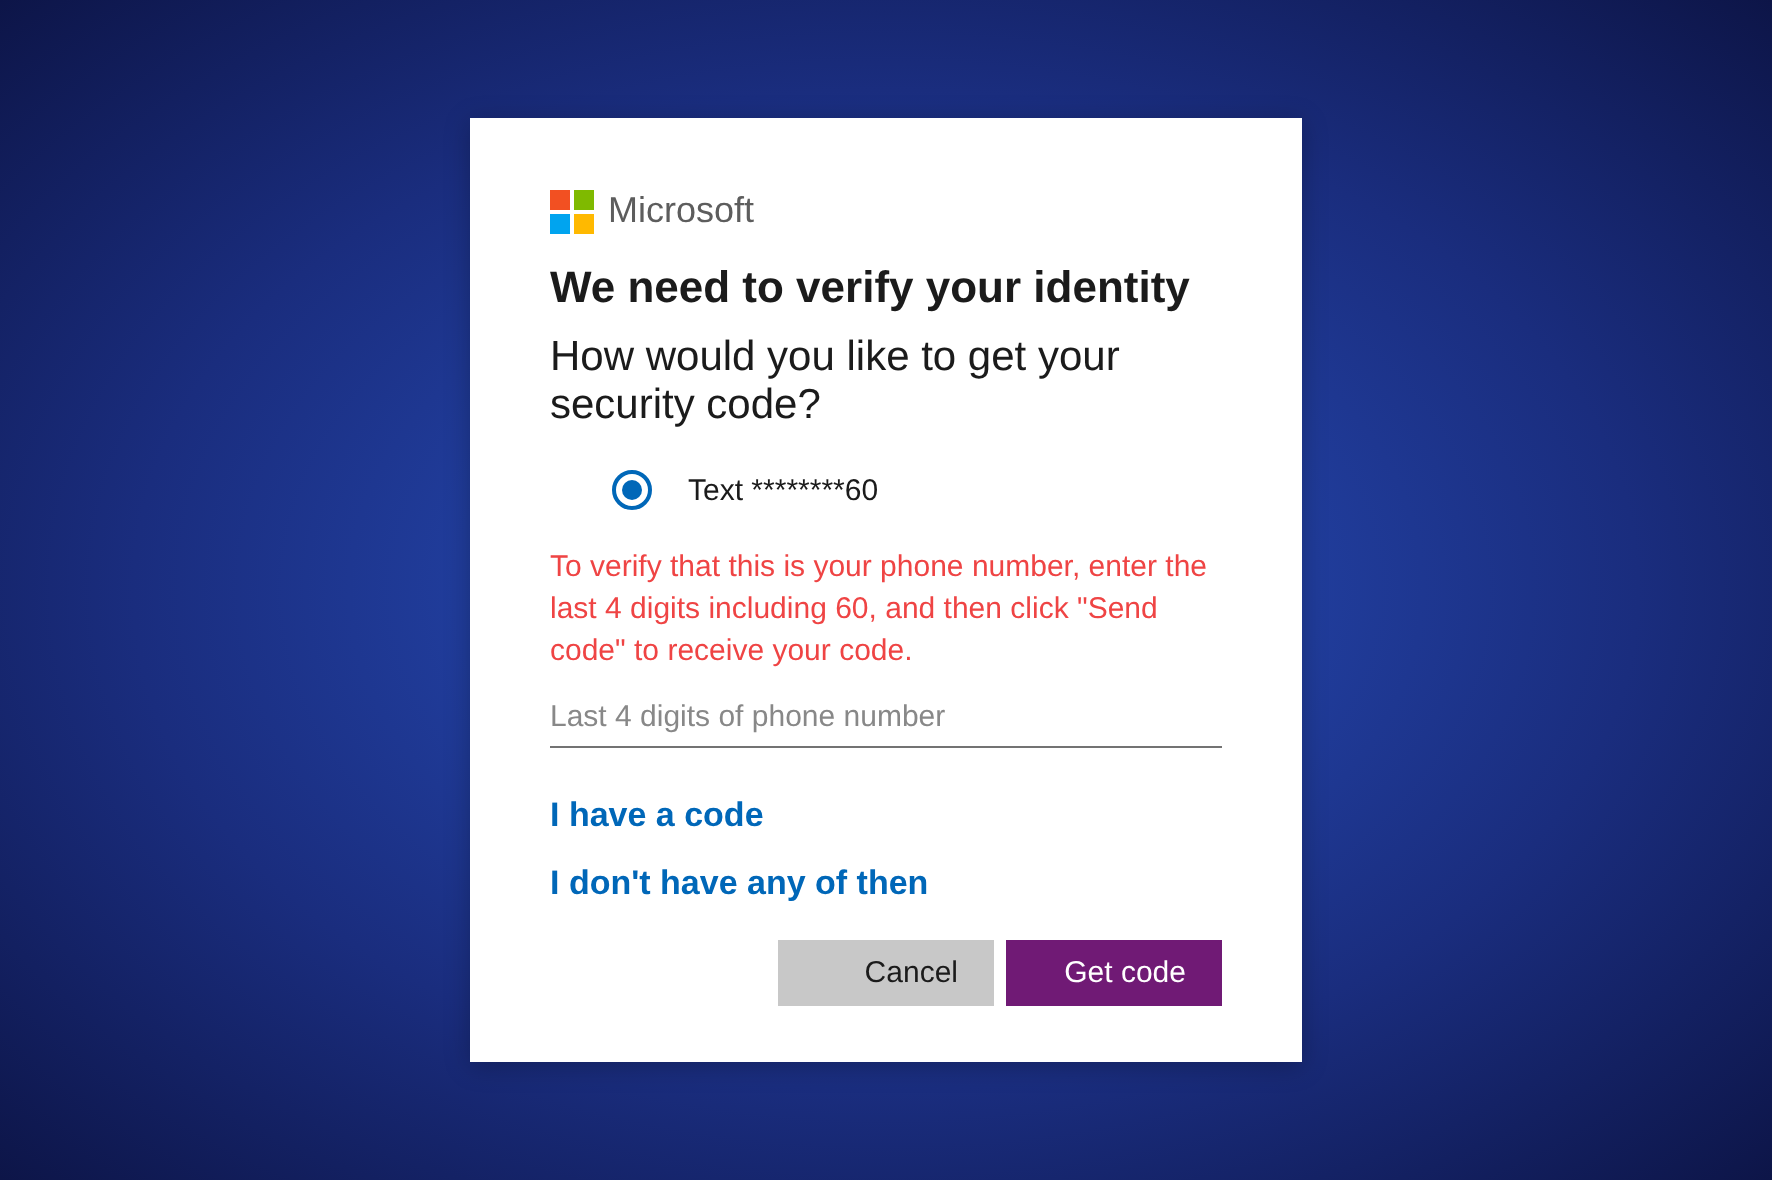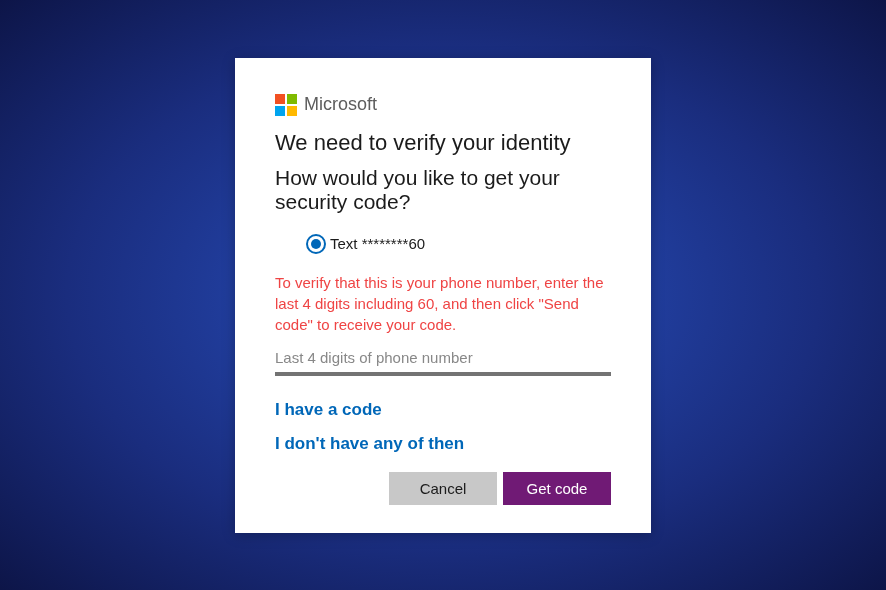--- a/index.html
+++ b/index.html
@@ -33,33 +33,33 @@
       width: 22px;
       height: 22px;
     }
     .brand-text {
       font-size: 18px;
       color: #5d5d5d;
       font-weight: 500;
     }
     .heading {
       font-size: 22px;
-      font-weight: 400;
+      font-weight: 700;
       color: #1b1b1b;
       margin-bottom: 10px;
     }
     .subheading {
       font-size: 21px;
       color: #1b1b1b;
       margin-bottom: 20px;
     }
     .radio-row {
       display: flex;
       align-items: center;
-      gap: 4px;
+      gap: 18px;
       margin-bottom: 18px;
       cursor: pointer;
       padding-left: 31px;
     }
     .radio {
       width: 20px;
       height: 20px;
       border: 2px solid #0067b8;
       border-radius: 50%;
       display: flex;
@@ -79,21 +79,21 @@
     }
     .instructions {
       font-size: 15px;
       color: #ef4444;
       line-height: 1.4;
       margin-bottom: 8px;
     }
     .input-field {
       width: 100%;
       border: none;
-      border-bottom: 4px solid #737373;
+      border-bottom: 1px solid #737373;
       font-size: 15px;
       padding: 6px 0;
       outline: none;
       font-family: inherit;
       color: #0f766e;
       margin-bottom: 24px;
     }
     .input-field::placeholder {
       color: #888;
     }
@@ -112,20 +112,21 @@
       gap: 6px;
       margin-top: 18px;
     }
     .btn {
       min-width: 108px;
       padding: 8px 18px;
       font-size: 15px;
       border: none;
       cursor: pointer;
       font-family: inherit;
+      text-align: right;
     }
     .btn-secondary {
       background: #c8c8c8;
       color: #1b1b1b;
     }
     .btn-primary {
       background: #701a75;
       color: #ffffff;
     }
   </style>

